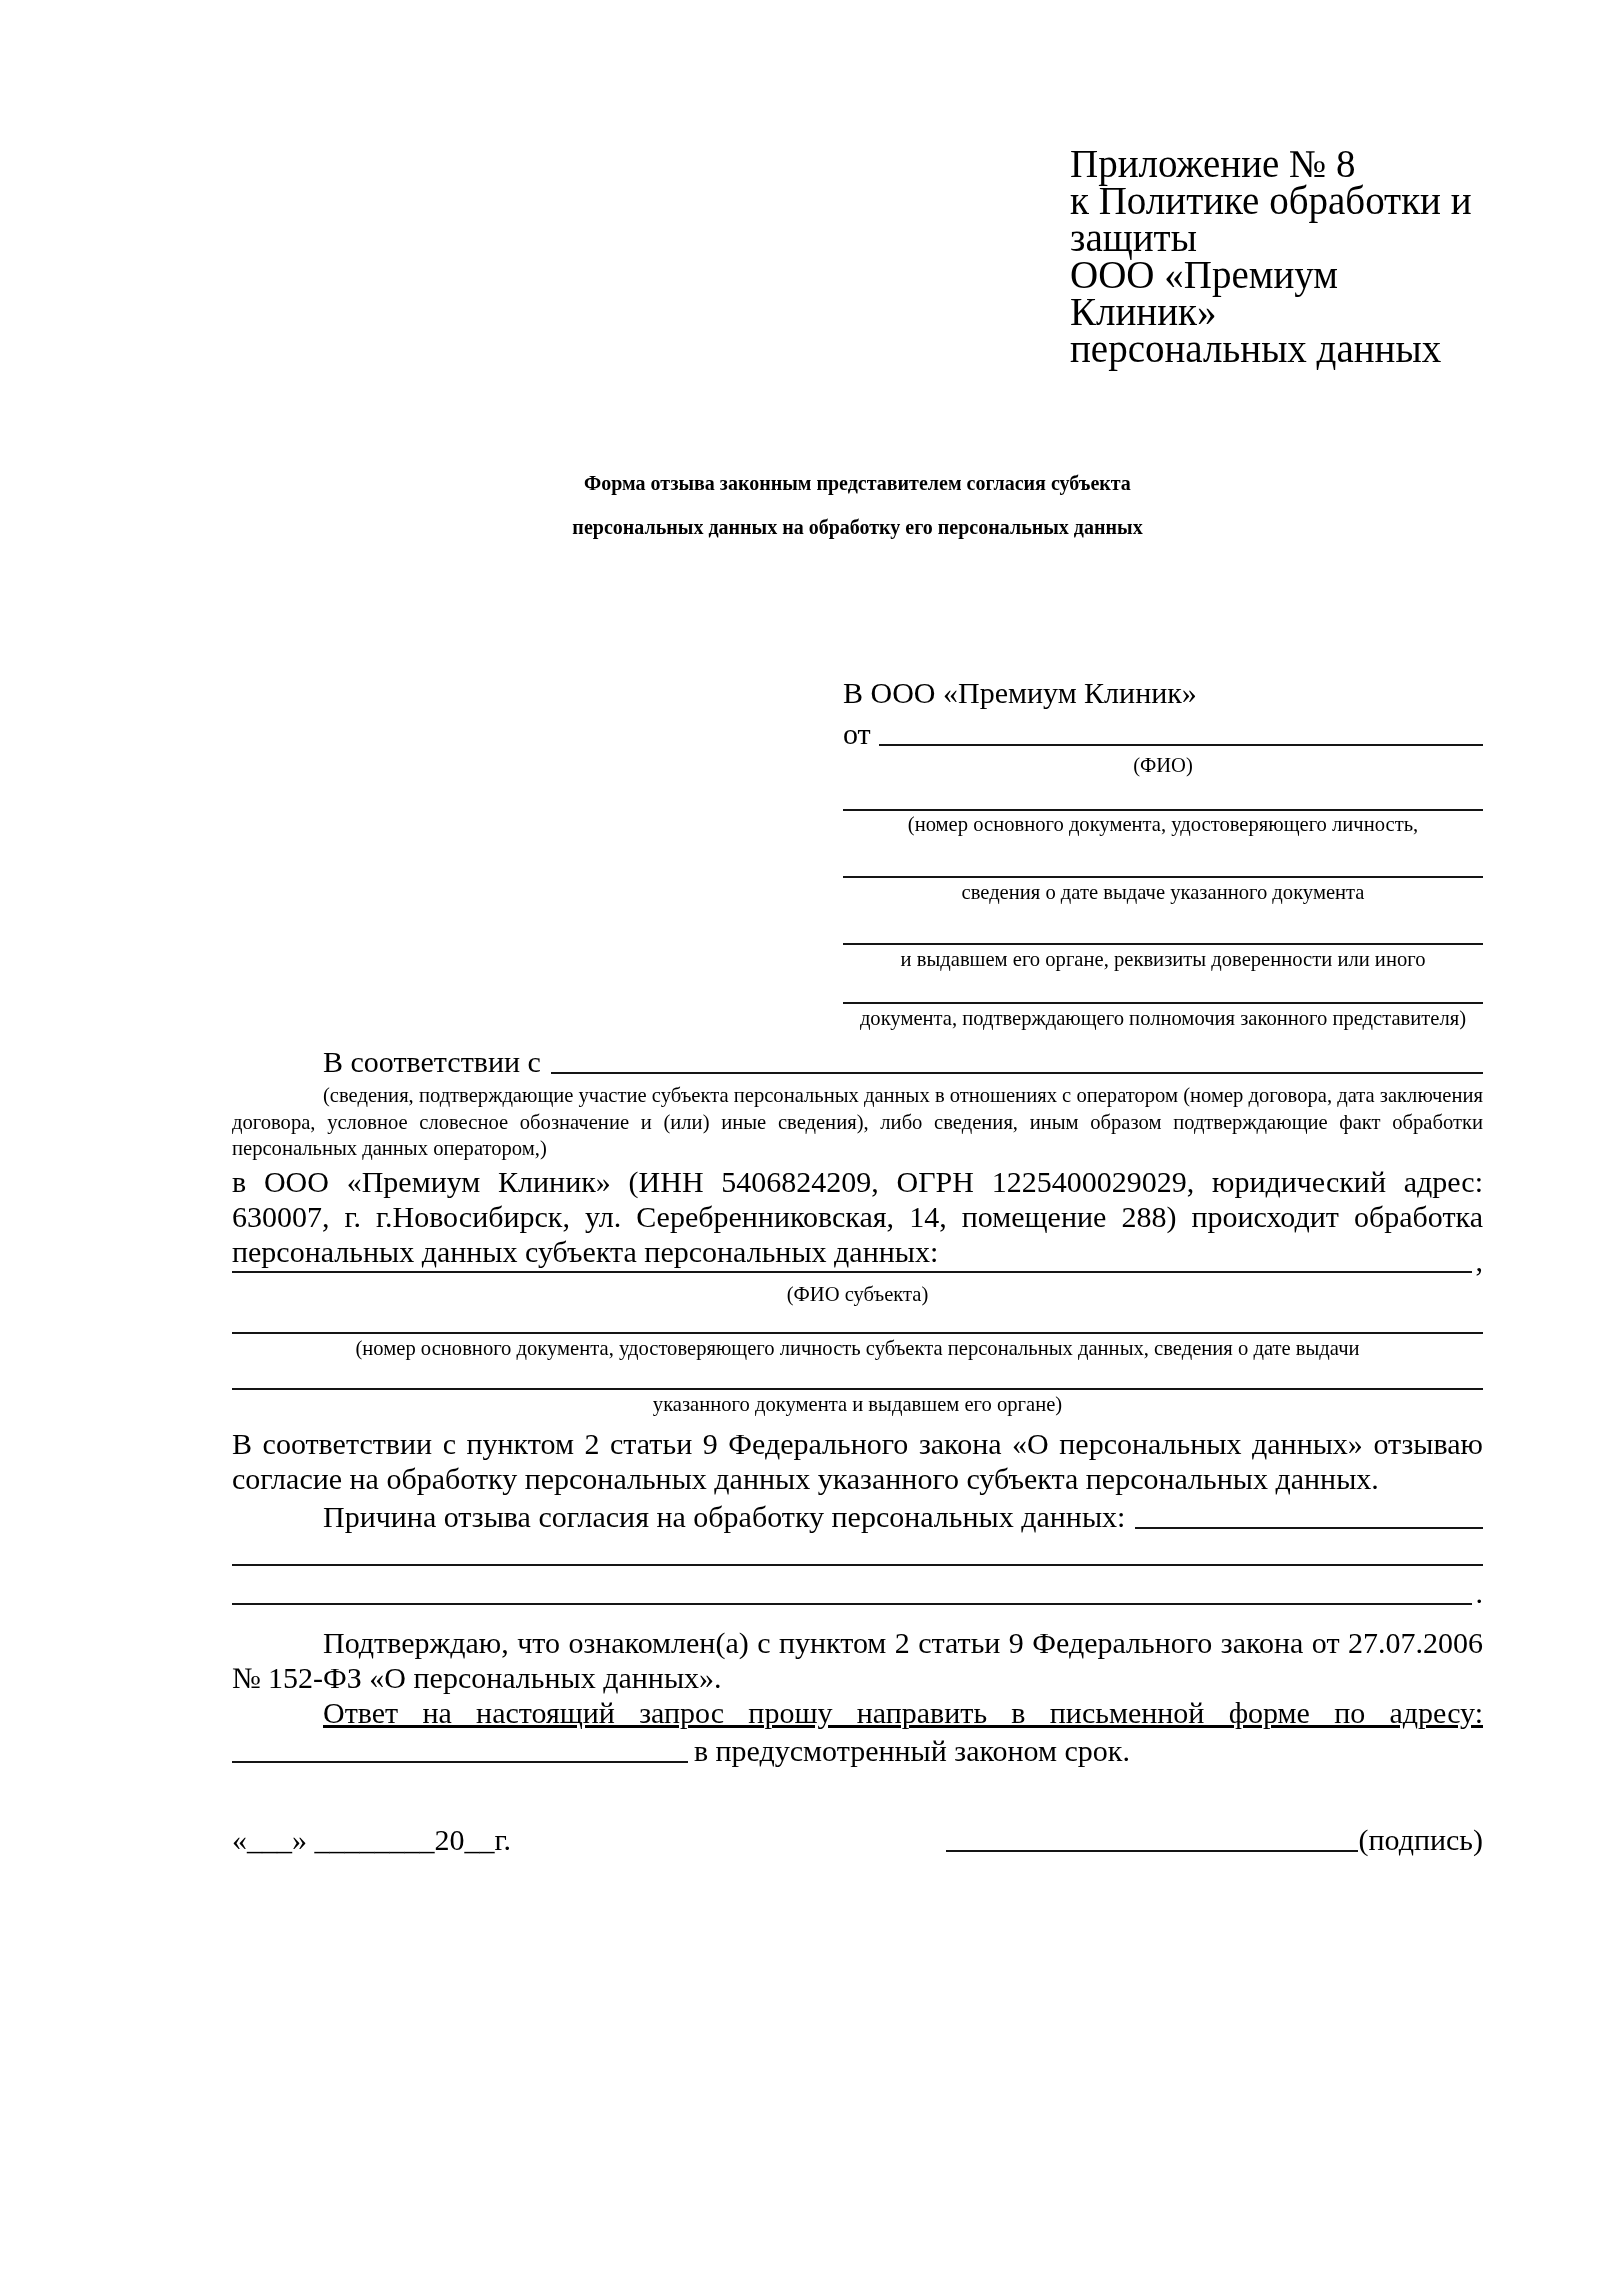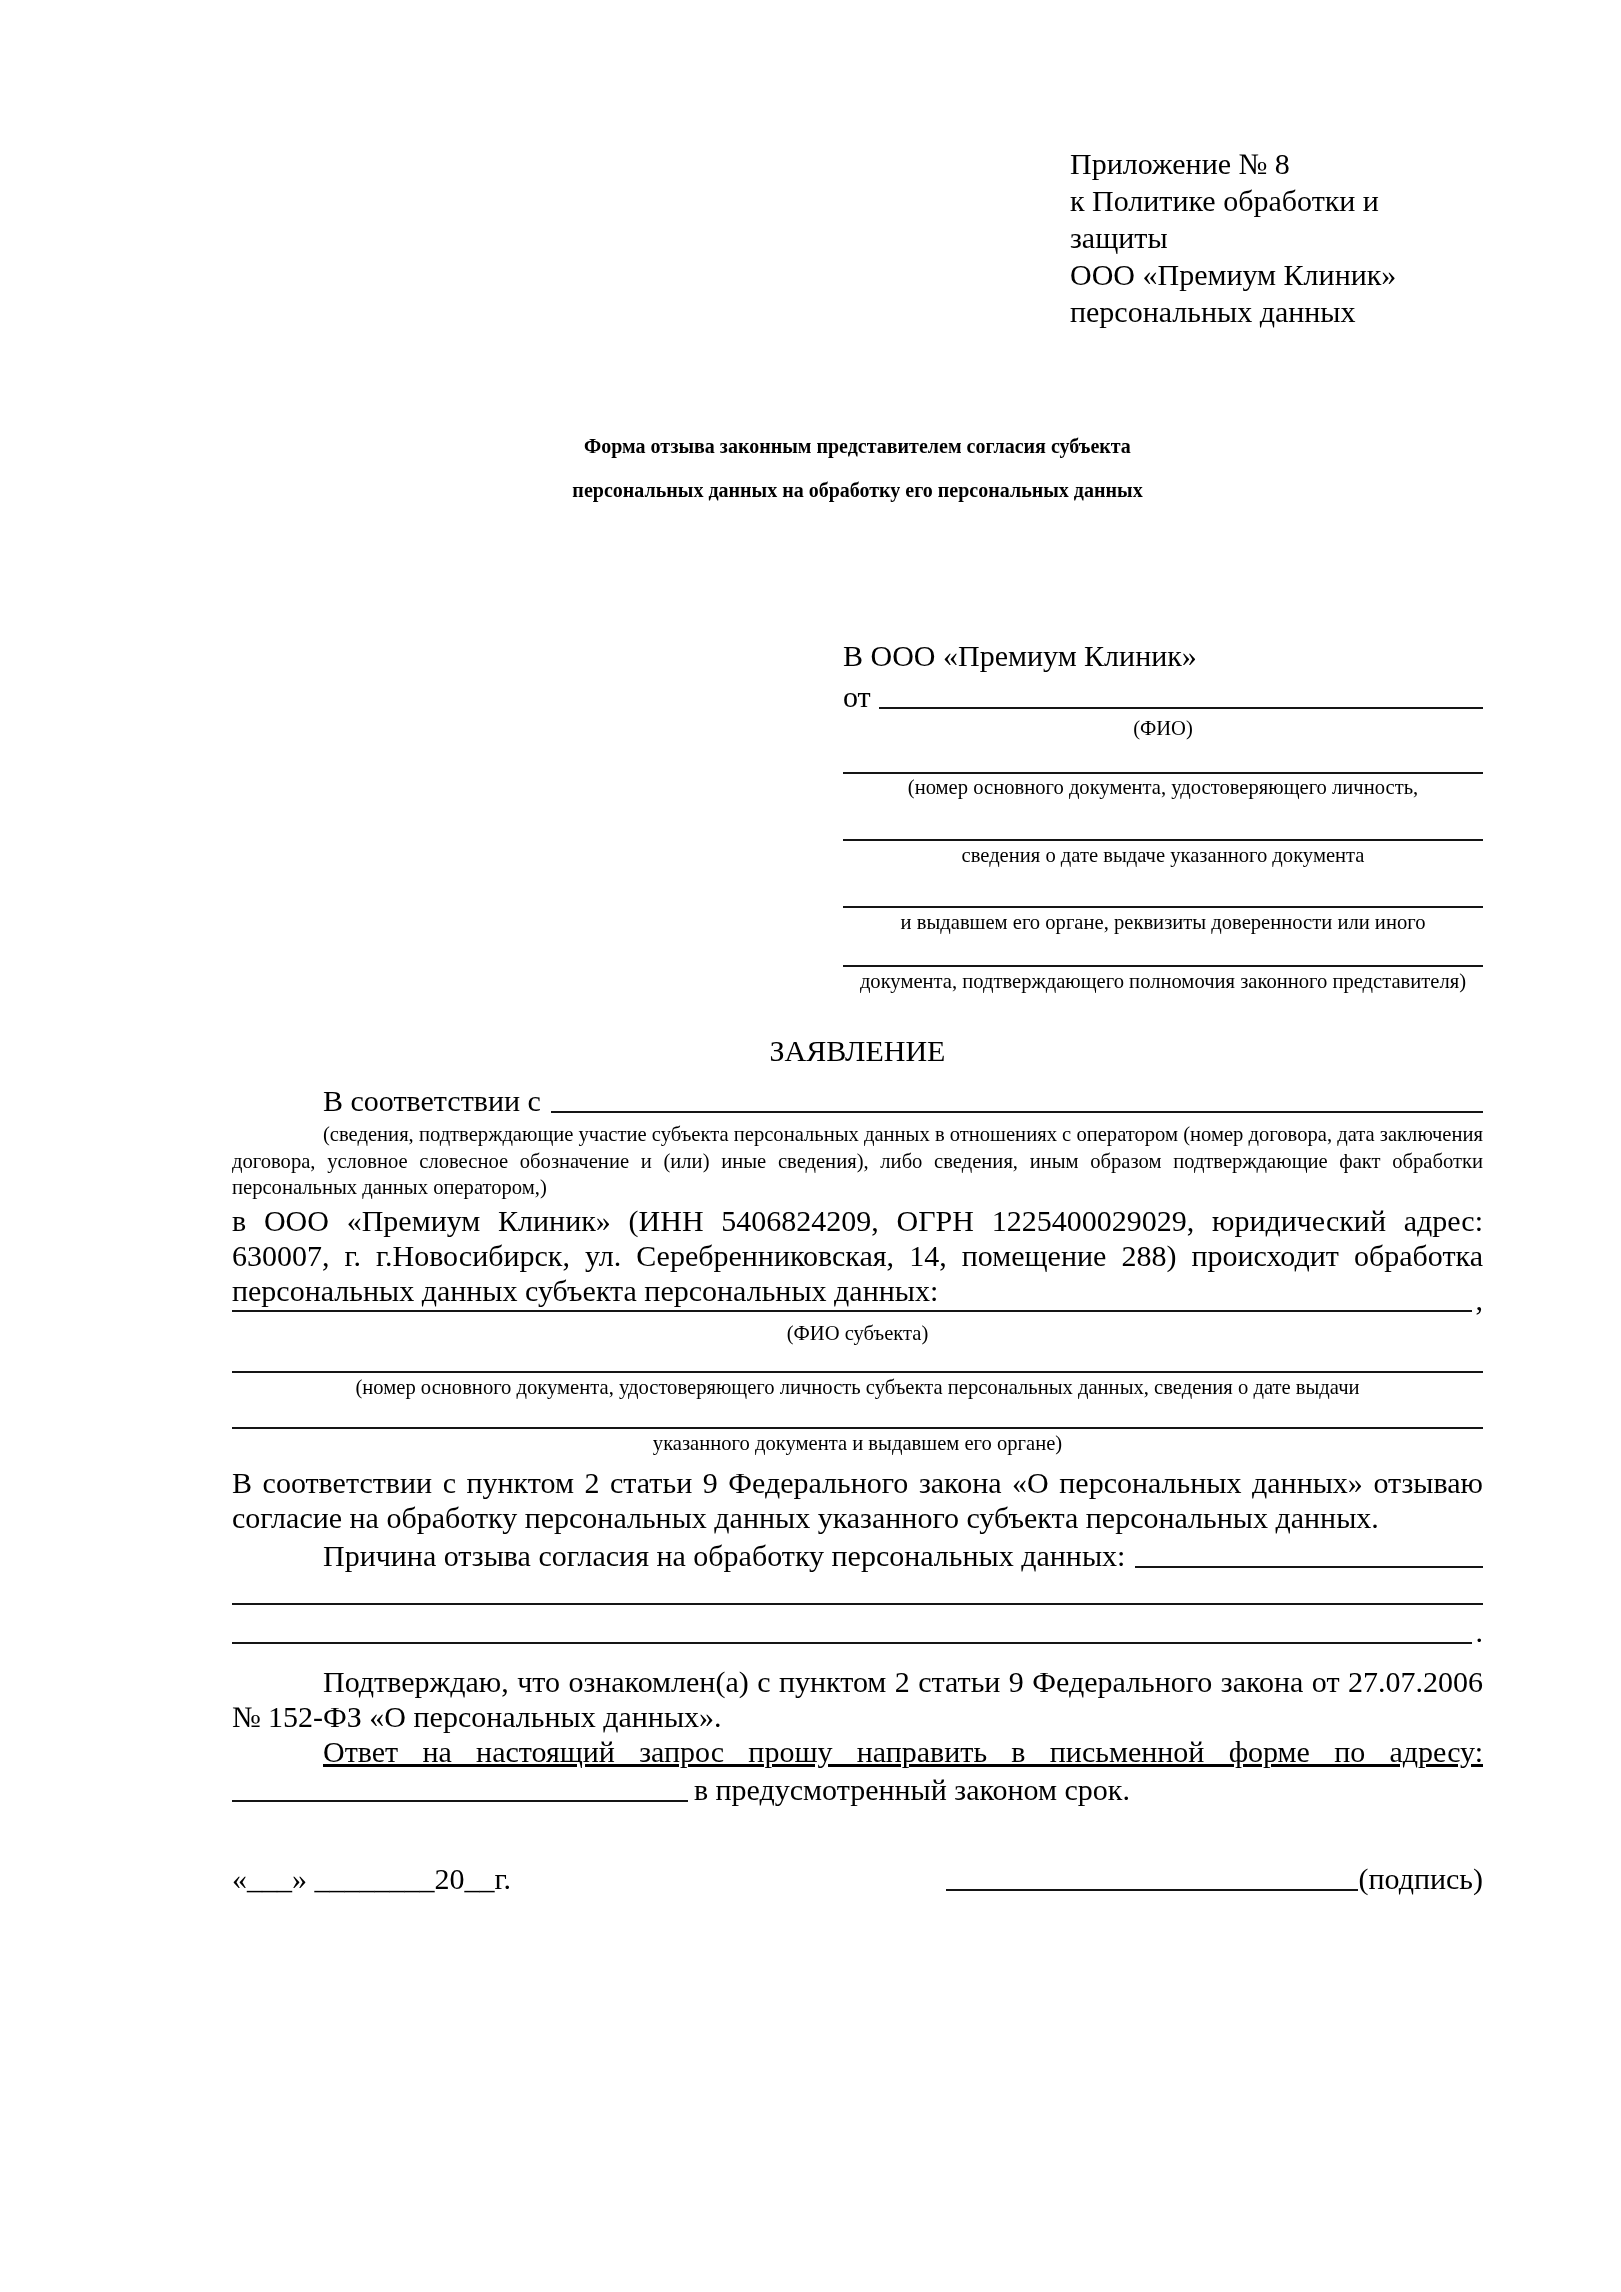--- a/index.html
+++ b/index.html
@@ -10,21 +10,21 @@
     background:#ffffff;
     color:#000000;
     font-family:"Liberation Serif","DejaVu Serif",serif;
     box-sizing:border-box;
     padding:145px 138px 0 232px;
     overflow:hidden;
   }
   .content{width:1251px;}
 
   
-  .appendix{margin-left:838px;font-size:30px;line-height:37px;}
+  .appendix{margin-left:838px;font-size:39px;line-height:37px;}
 
   
   .title{margin:94px 0 0 0;text-align:center;font-weight:bold;font-size:20px;line-height:44px;}
 
   
   .addressee{margin-top:123px;margin-left:611px;width:640px;font-size:30px;line-height:41px;}
   .u-row{display:flex;align-items:baseline;}
   .fill{flex:1;border-bottom:2.9px solid #151515;transform:translateY(2px);min-width:19.6px;}
   .from-label{white-space:nowrap;padding-right:7.8px;}
   .caption{font-size:20.6px;line-height:23.5px;text-align:center;}
@@ -102,21 +102,20 @@
       <div class="ugroup g3">
         <div class="rule"></div>
         <div class="caption gcap">и выдавшем его органе, реквизиты доверенности или иного</div>
       </div>
       <div class="ugroup g4">
         <div class="rule"></div>
         <div class="caption gcap">документа, подтверждающего полномочия законного представителя)</div>
       </div>
     </div>
 
-    <div class="heading">ЗАЯВЛЕНИЕ</div>
 
     <div class="intro-row">
       <span class="ind"></span>
       <span class="nowrap">В соответствии с</span>
       <span class="fill"></span>
     </div>
 
     <p class="small-para">(сведения, подтверждающие участие субъекта персональных данных в отношениях с оператором (номер договора, дата заключения договора, условное словесное обозначение и (или) иные сведения), либо сведения, иным образом подтверждающие факт обработки персональных данных оператором,)</p>
 
     <p class="body-para mt3">в ООО «Премиум Клиник» (ИНН 5406824209, ОГРН 1225400029029, юридический адрес: 630007, г. г.Новосибирск, ул. Серебренниковская, 14, помещение 288) происходит обработка персональных данных субъекта персональных данных:</p>

